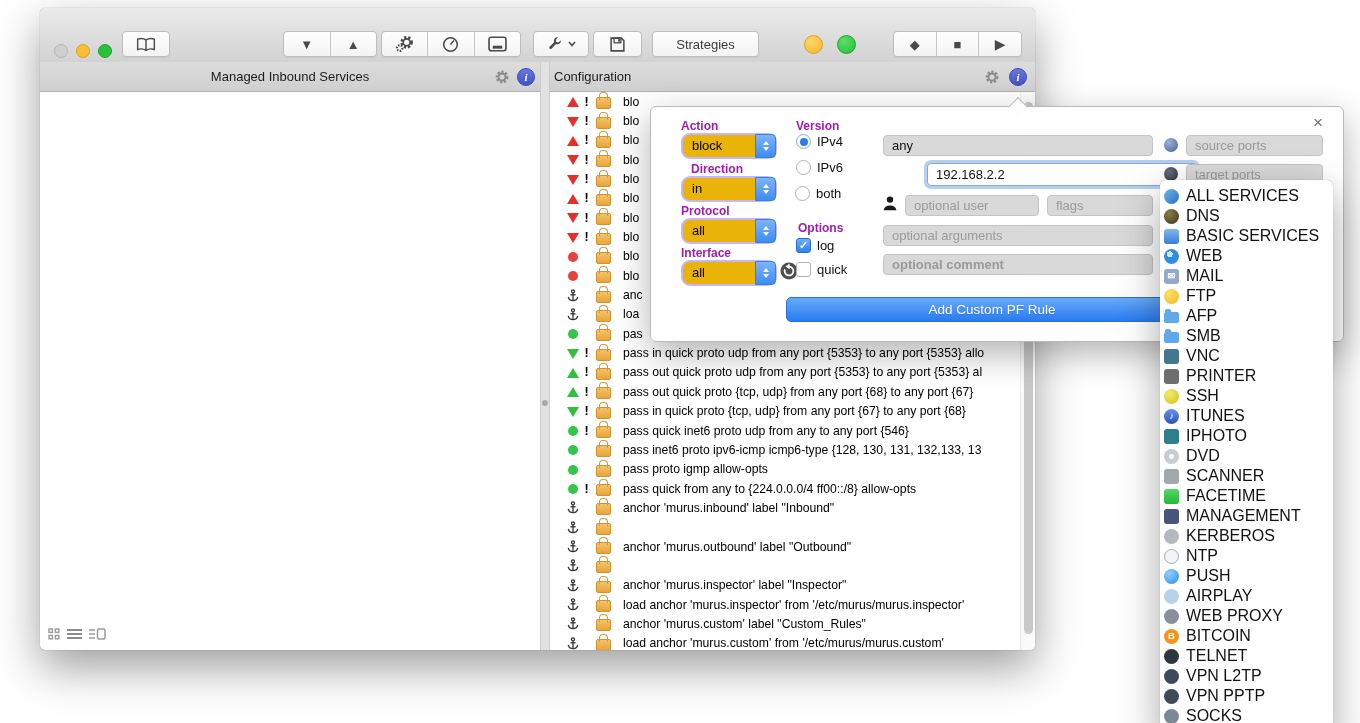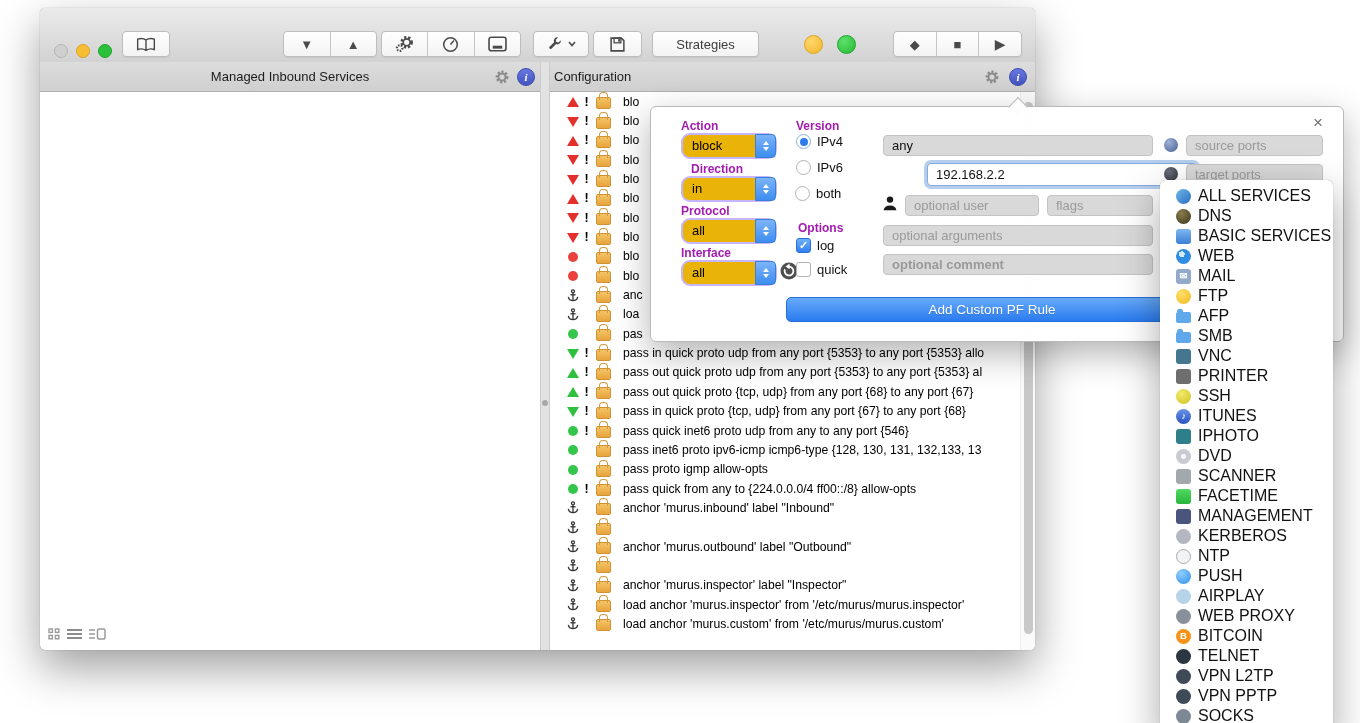--- a/index.html
+++ b/index.html
@@ -99,21 +99,21 @@
   .pfield.focus{background:#fff;border:1px solid #84abdc;box-shadow:0 0 0 3px rgba(122,168,226,.55);height:23px}
   .addbtn{position:absolute;left:135px;top:190px;width:410px;height:23px;border:1px solid #2a6fd6;border-radius:5px;
       background:linear-gradient(#67aaf9,#2a7bf0);color:#fff;font-size:13.5px;
       display:flex;align-items:center;justify-content:center;text-shadow:0 1px 1px rgba(0,0,0,.15)}
   .globe{position:absolute;width:14px;height:14px;border-radius:50%}
 
   
   .menu{position:absolute;left:1160px;top:180px;width:173px;height:560px;z-index:20;
      background:#fff;border-radius:6px;box-shadow:0 14px 40px rgba(0,0,0,.35),0 0 1px rgba(0,0,0,.35);
      padding-top:6px;box-sizing:border-box}
-  .mitem{height:20px;display:flex;align-items:center;padding-left:16px;gap:7px}
+  .mitem{height:20px;display:flex;align-items:center;padding-left:4px;gap:7px}
   .sic{width:15px;height:15px;flex:0 0 15px;display:flex;align-items:center;justify-content:center}
   .sic .sg{color:#fff;font:bold 9.5px "Liberation Sans",sans-serif;line-height:1}
   .shape-circle{border-radius:50%}
   .shape-circle-light{border-radius:50%;border:1px solid #a9adb2;box-sizing:border-box}
   .shape-square{border-radius:3px}
   .shape-folder{border-radius:2px;height:11px!important;margin-top:2px;position:relative}
   .shape-folder::before{content:'';position:absolute;top:-3px;left:1px;width:6px;height:3px;
       background:inherit;border-radius:2px 2px 0 0}
 </style>
 </head>
@@ -527,20 +527,35 @@
             <g stroke="#333" fill="none" stroke-width="1.3">
               <circle cx="6" cy="2.3" r="1.5"></circle>
               <line x1="6" y1="3.8" x2="6" y2="11.5"></line>
               <line x1="3.4" y1="5.8" x2="8.6" y2="5.8"></line>
               <path d="M1.3 7.8 A4.8 4.8 0 0 0 10.7 7.8"></path>
             </g>
           </svg>
         </span>
         <span class="bang"></span>
         <span class="lock"></span>
+        <span class="rtext">anchor   'murus.custom' label "Custom_Rules"</span>
+      </div>
+      <div class="rrow">
+        <span class="ric anchor">
+          <svg class="anch" width="12" height="14" viewBox="0 0 12 14">
+            <g stroke="#333" fill="none" stroke-width="1.3">
+              <circle cx="6" cy="2.3" r="1.5"></circle>
+              <line x1="6" y1="3.8" x2="6" y2="11.5"></line>
+              <line x1="3.4" y1="5.8" x2="8.6" y2="5.8"></line>
+              <path d="M1.3 7.8 A4.8 4.8 0 0 0 10.7 7.8"></path>
+            </g>
+          </svg>
+        </span>
+        <span class="bang"></span>
+        <span class="lock"></span>
         <span class="rtext">load   anchor 'murus.custom' from '/etc/murus/murus.custom'</span>
       </div>
     </div>
 
   <div class="sbar">
       <div class="thumb"></div>
     </div>
 </div>
 
 <div class="popover">

